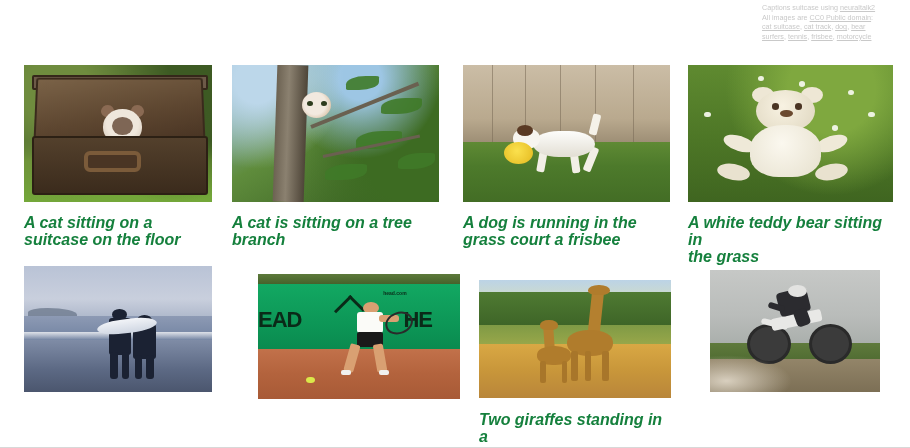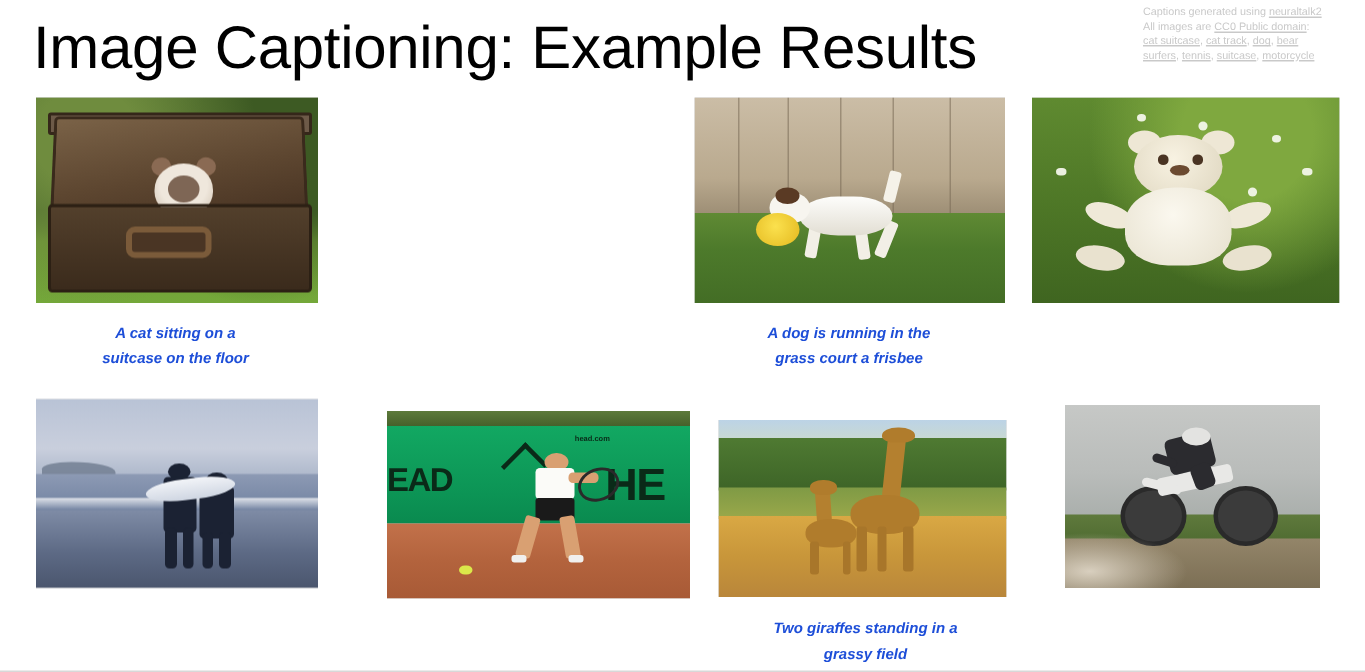--- a/index.html
+++ b/index.html
@@ -65,28 +65,27 @@
   .thumb {
     position: relative;
     overflow: hidden;
     background: #cfcfcf;
   }
   .thumb .scene {
     position: absolute;
     inset: 0;
   }
   .caption {
-    font-size: 10px;
+    font-size: 16px;
     line-height: 17px;
     font-style: italic;
     font-weight: bold;
-    color: #1d4ed8;
+    color: #15803d;
     font-family: "Liberation Sans", sans-serif;
     white-space: pre-line;
-    text-align: center;
   }
 
   
   .s1-bg { position:absolute; inset:0;
     background:
       radial-gradient(circle at 18% 20%, #6f8c3e 0 18%, rgba(111,140,62,0) 60%),
       radial-gradient(circle at 80% 14%, #3d5a23 0 22%, rgba(61,90,35,0) 62%),
       linear-gradient(#4a6b2c, #3b5a24 55%, #6f9b36 70%, #74a83a 100%);
     filter: blur(0.3px);
   }
@@ -240,39 +239,38 @@
   .s8-wheel { position:absolute; border:3px solid #2a2a2a; border-radius:50%; background:#3b3b3b; }
   .s8-frame { position:absolute; background:#e8e8e6; border-radius:3px; }
   .s8-rider { position:absolute; background:#2b2b2f; border-radius:4px; }
   .s8-helmet { position:absolute; background:#e3e3e1; border-radius:50%; }
 </style>
 </head>
 <body>
 
 <div id="slide">
 
-  <div id="slide-title">Image Captioning: Example Results</div>
 
   <div id="attribution">
     <div class="att-line">
-      <span>Captions generated using </span><a class="att-link" href="#">neuraltalk2</a>
+      <span>Captions suitcase using </span><a class="att-link" href="#">neuraltalk2</a>
     </div>
     <div class="att-line">
       <span>All images are </span><a class="att-link" href="#">CC0 Public domain</a><span>:</span>
     </div>
     <div class="att-line att-links-row">
       <span><a class="att-link" href="#">cat suitcase</a></span>
       <span><a class="att-link" href="#">cat track</a></span>
       <span><a class="att-link" href="#">dog</a></span>
       <span><a class="att-link" href="#">bear</a></span>
     </div>
     <div class="att-line att-links-row">
       <span><a class="att-link" href="#">surfers</a></span>
       <span><a class="att-link" href="#">tennis</a></span>
-      <span><a class="att-link" href="#">suitcase</a></span>
+      <span><a class="att-link" href="#">frisbee</a></span>
       <span><a class="att-link" href="#">motorcycle</a></span>
     </div>
   </div>
 
   <div class="cell" style="left:24px; top:65px; width:196px;">
     <div class="thumb" style="width:188px; height:137px;">
       <div class="scene">
         <div class="s1-bg"></div>
         <div class="s1-lidtop"></div>
         <div class="s1-clip" style="left:16%;"></div>
@@ -284,20 +282,40 @@
         <div class="s1-cat-head"></div>
         <div class="s1-cat-face"></div>
         <div class="s1-body"></div>
         <div class="s1-handle"></div>
       </div>
     </div>
     <div class="caption" style="margin-top:12px; width:186px;">A cat sitting on a
 suitcase on the floor</div>
   </div>
 
+  <div class="cell" style="left:232px; top:65px; width:210px;">
+    <div class="thumb" style="width:207px; height:137px;">
+      <div class="scene">
+        <div class="s2-bg"></div>
+        <div class="s2-leaf" style="left:55%; top:8%; width:16%; height:10%;"></div>
+        <div class="s2-leaf" style="left:72%; top:24%; width:20%; height:12%;"></div>
+        <div class="s2-leaf" style="left:60%; top:48%; width:22%; height:13%;"></div>
+        <div class="s2-leaf" style="left:80%; top:64%; width:18%; height:12%;"></div>
+        <div class="s2-leaf" style="left:45%; top:72%; width:20%; height:12%;"></div>
+        <div class="s2-branch" style="left:38%; top:44%; width:56%; height:4px; transform:rotate(-22deg);"></div>
+        <div class="s2-branch" style="left:44%; top:66%; width:48%; height:3px; transform:rotate(-12deg);"></div>
+        <div class="s2-trunk"></div>
+        <div class="s2-cat-head"></div>
+        <div class="s2-eye" style="left:36%; top:26%;"></div>
+        <div class="s2-eye" style="left:43%; top:26%;"></div>
+      </div>
+    </div>
+    <div class="caption" style="margin-top:12px; width:206px;">A cat is sitting on a tree
+branch</div>
+  </div>
 
   <div class="cell" style="left:463px; top:65px; width:210px;">
     <div class="thumb" style="width:207px; height:137px;">
       <div class="scene">
         <div class="s3-fence"></div>
         <div class="s3-plank" style="left:14%;"></div>
         <div class="s3-plank" style="left:30%;"></div>
         <div class="s3-plank" style="left:47%;"></div>
         <div class="s3-plank" style="left:64%;"></div>
         <div class="s3-plank" style="left:82%;"></div>
@@ -332,20 +350,22 @@
         <div class="s4-eye" style="left:41%; top:28%;"></div>
         <div class="s4-eye" style="left:52%; top:28%;"></div>
         <div class="s4-nose"></div>
         <div class="s4-arm" style="left:17%; top:52%; transform:rotate(18deg);"></div>
         <div class="s4-arm" style="left:62%; top:52%; transform:rotate(-18deg);"></div>
         <div class="s4-body"></div>
         <div class="s4-leg" style="left:14%; top:72%; transform:rotate(10deg);"></div>
         <div class="s4-leg" style="left:62%; top:72%; transform:rotate(-10deg);"></div>
       </div>
     </div>
+    <div class="caption" style="margin-top:12px; width:206px;">A white teddy bear sitting in
+the grass</div>
   </div>
 
   <div class="cell" style="left:24px; top:266px; width:196px;">
     <div class="thumb" style="width:188px; height:126px;">
       <div class="scene">
         <div class="s5-sky"></div>
         <div class="s5-headland"></div>
         <div class="s5-sea"></div>
         <div class="s5-foam"></div>
         <div class="s5-sand"></div>
@@ -363,21 +383,21 @@
   </div>
 
   <div class="cell" style="left:258px; top:274px; width:210px;">
     <div class="thumb" style="width:202px; height:125px;">
       <div class="scene">
         <div class="s6-trees"></div>
         <div class="s6-wall"></div>
         <div class="s6-clay"></div>
         <div class="s6-head-logo" style="left:0%; top:26%; font-size:22px;">EAD</div>
         <div class="s6-chev"></div>
-        <div class="s6-head-logo" style="left:72%; top:26%; font-size:30px;">HE</div>
+        <div class="s6-head-logo" style="left:72%; top:26%; font-size:22px;">HE</div>
         <div class="s6-head-logo" style="left:62%; top:13%; font-size:5px; letter-spacing:0;">head.com</div>
         <div class="s6-skin" style="left:52%; top:22%; width:8%; height:10%;"></div>
         <div class="s6-shirt"></div>
         <div class="s6-skin" style="left:60%; top:33%; width:10%; height:5%; border-radius:3px;"></div>
         <div class="s6-racket"></div>
         <div class="s6-shorts"></div>
         <div class="s6-leg" style="left:44%; top:56%; width:5%; height:22%; transform:rotate(16deg);"></div>
         <div class="s6-leg" style="left:58%; top:56%; width:5%; height:22%; transform:rotate(-10deg);"></div>
         <div class="s6-shoe" style="left:41%; top:77%;"></div>
         <div class="s6-shoe" style="left:60%; top:77%;"></div>

